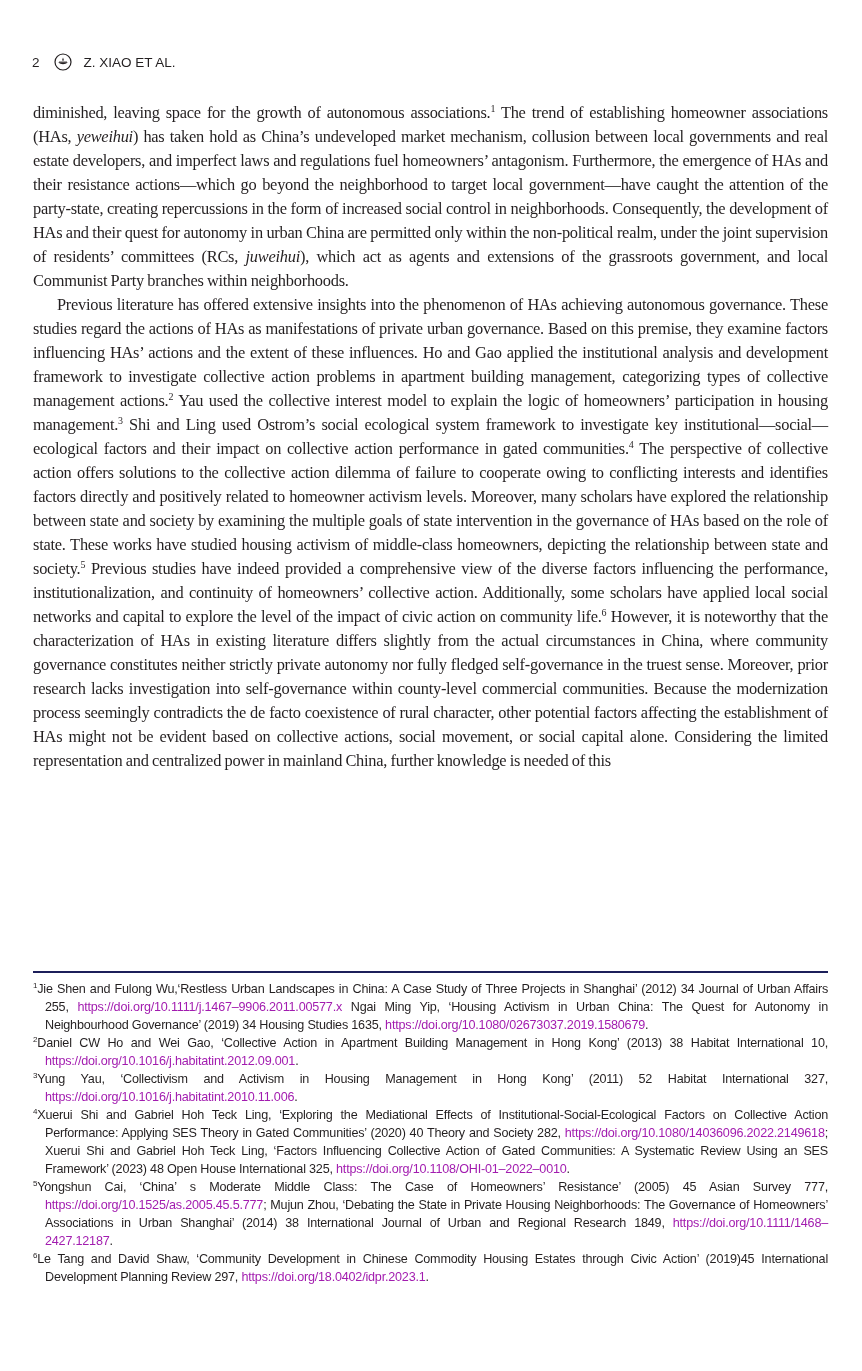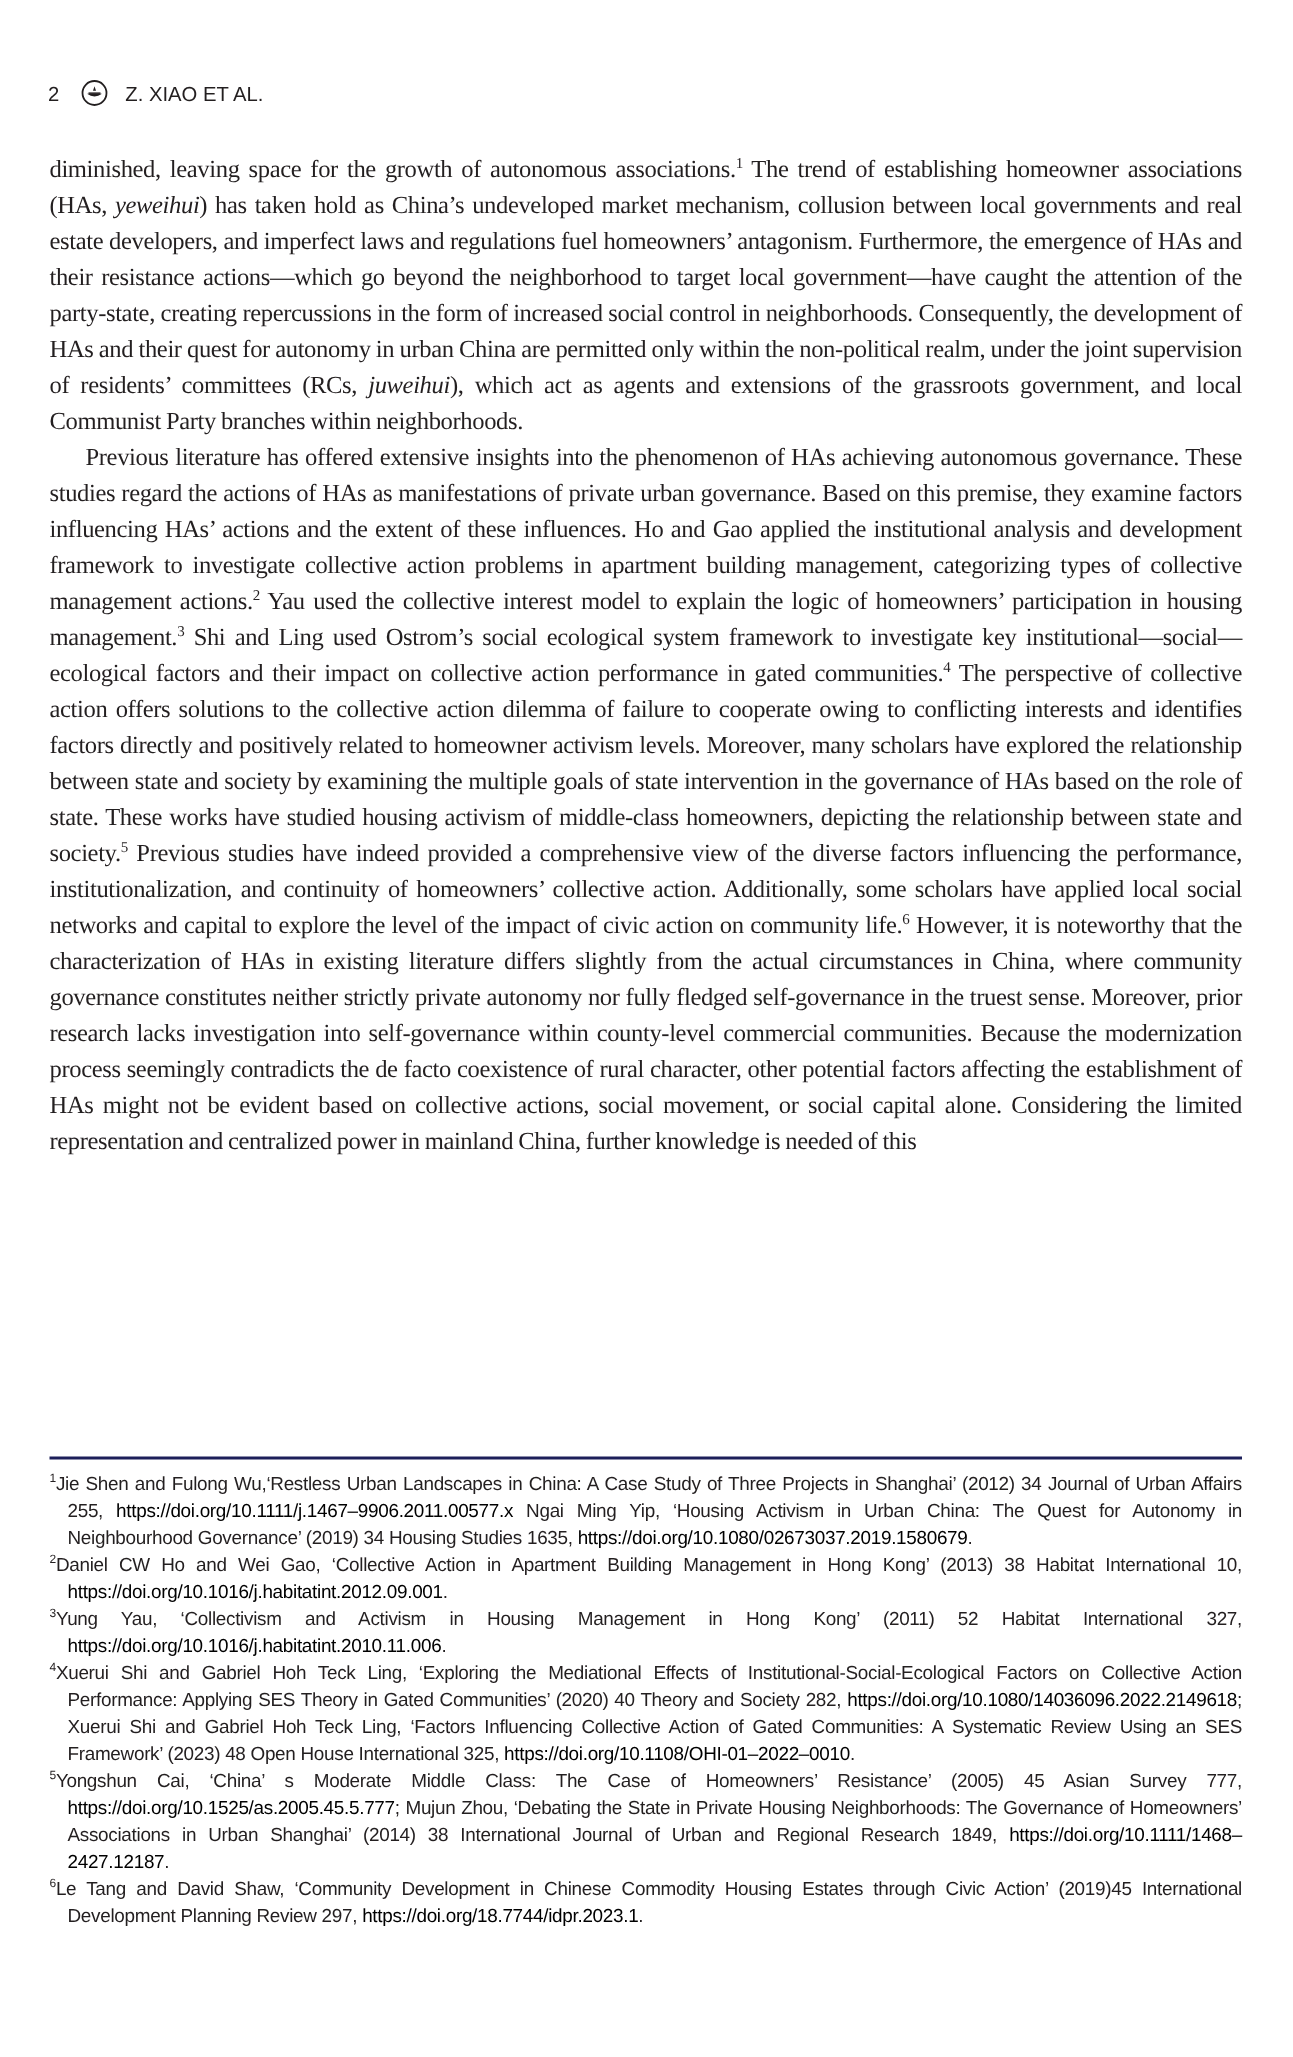--- a/index.html
+++ b/index.html
@@ -25,21 +25,21 @@
     position: absolute; left: 33px; top: 971px; width: 795px; height: 2px;
     background: #1c1f5a;
   }
   .footnotes {
     position: absolute; left: 33px; top: 980px; width: 795px;
     font-size: 12.6px; line-height: 18px; text-align: justify;
     letter-spacing: -0.2px;
   }
   .fn { margin: 0; padding-left: 12px; text-indent: -12px; }
   .fn sup { font-size: 8px; vertical-align: 5px; }
-  .link { color: #000000; }
+  .link { color: #a21caf; }
 </style>
 </head>
 <body>
 
 <div class="header">
   <span class="page-num">2</span>
   <span class="logo">
     <svg width="18" height="18" viewBox="0 0 18 18">
       <circle cx="9" cy="9" r="8" fill="none" stroke="#231f20" stroke-width="1.2"></circle>
       <path d="M4 9.5 Q9 13 14 9.5 Z" fill="#231f20"></path>
@@ -56,14 +56,14 @@
 </div>
 
 <div class="rule"></div>
 
 <div class="footnotes">
   <p class="fn"><sup>1</sup><span>Jie Shen and Fulong Wu,‘Restless Urban Landscapes in China: A Case Study of Three Projects in Shanghai’ (2012) 34 Journal of Urban Affairs 255, </span><span class="link">https://doi.org/10.1111/j.1467–9906.2011.00577.x</span><span> Ngai Ming Yip, ‘Housing Activism in Urban China: The Quest for Autonomy in Neighbourhood Governance’ (2019) 34 Housing Studies 1635, </span><span class="link">https://doi.org/10.1080/02673037.2019.1580679</span><span>.</span></p>
   <p class="fn"><sup>2</sup><span>Daniel CW Ho and Wei Gao, ‘Collective Action in Apartment Building Management in Hong Kong’ (2013) 38 Habitat International 10, </span><span class="link">https://doi.org/10.1016/j.habitatint.2012.09.001</span><span>.</span></p>
   <p class="fn"><sup>3</sup><span>Yung Yau, ‘Collectivism and Activism in Housing Management in Hong Kong’ (2011) 52 Habitat International 327, </span><span class="link">https://doi.org/10.1016/j.habitatint.2010.11.006</span><span>.</span></p>
   <p class="fn"><sup>4</sup><span>Xuerui Shi and Gabriel Hoh Teck Ling, ‘Exploring the Mediational Effects of Institutional-Social-Ecological Factors on Collective Action Performance: Applying SES Theory in Gated Communities’ (2020) 40 Theory and Society 282, </span><span class="link">https://doi.org/10.1080/14036096.2022.2149618</span><span>; Xuerui Shi and Gabriel Hoh Teck Ling, ‘Factors Influencing Collective Action of Gated Communities: A Systematic Review Using an SES Framework’ (2023) 48 Open House International 325, </span><span class="link">https://doi.org/10.1108/OHI-01–2022–0010</span><span>.</span></p>
   <p class="fn"><sup>5</sup><span>Yongshun Cai, ‘China’ s Moderate Middle Class: The Case of Homeowners’ Resistance’ (2005) 45 Asian Survey 777, </span><span class="link">https://doi.org/10.1525/as.2005.45.5.777</span><span>; Mujun Zhou, ‘Debating the State in Private Housing Neighborhoods: The Governance of Homeowners’ Associations in Urban Shanghai’ (2014) 38 International Journal of Urban and Regional Research 1849, </span><span class="link">https://doi.org/10.1111/1468–2427.12187</span><span>.</span></p>
-  <p class="fn"><sup>6</sup><span>Le Tang and David Shaw, ‘Community Development in Chinese Commodity Housing Estates through Civic Action’ (2019)45 International Development Planning Review 297, </span><span class="link">https://doi.org/18.7744/idpr.2023.1</span><span>.</span></p>
+  <p class="fn"><sup>6</sup><span>Le Tang and David Shaw, ‘Community Development in Chinese Commodity Housing Estates through Civic Action’ (2019)45 International Development Planning Review 297, </span><span class="link">https://doi.org/18.0402/idpr.2023.1</span><span>.</span></p>
 </div>
 
 </body></html>

